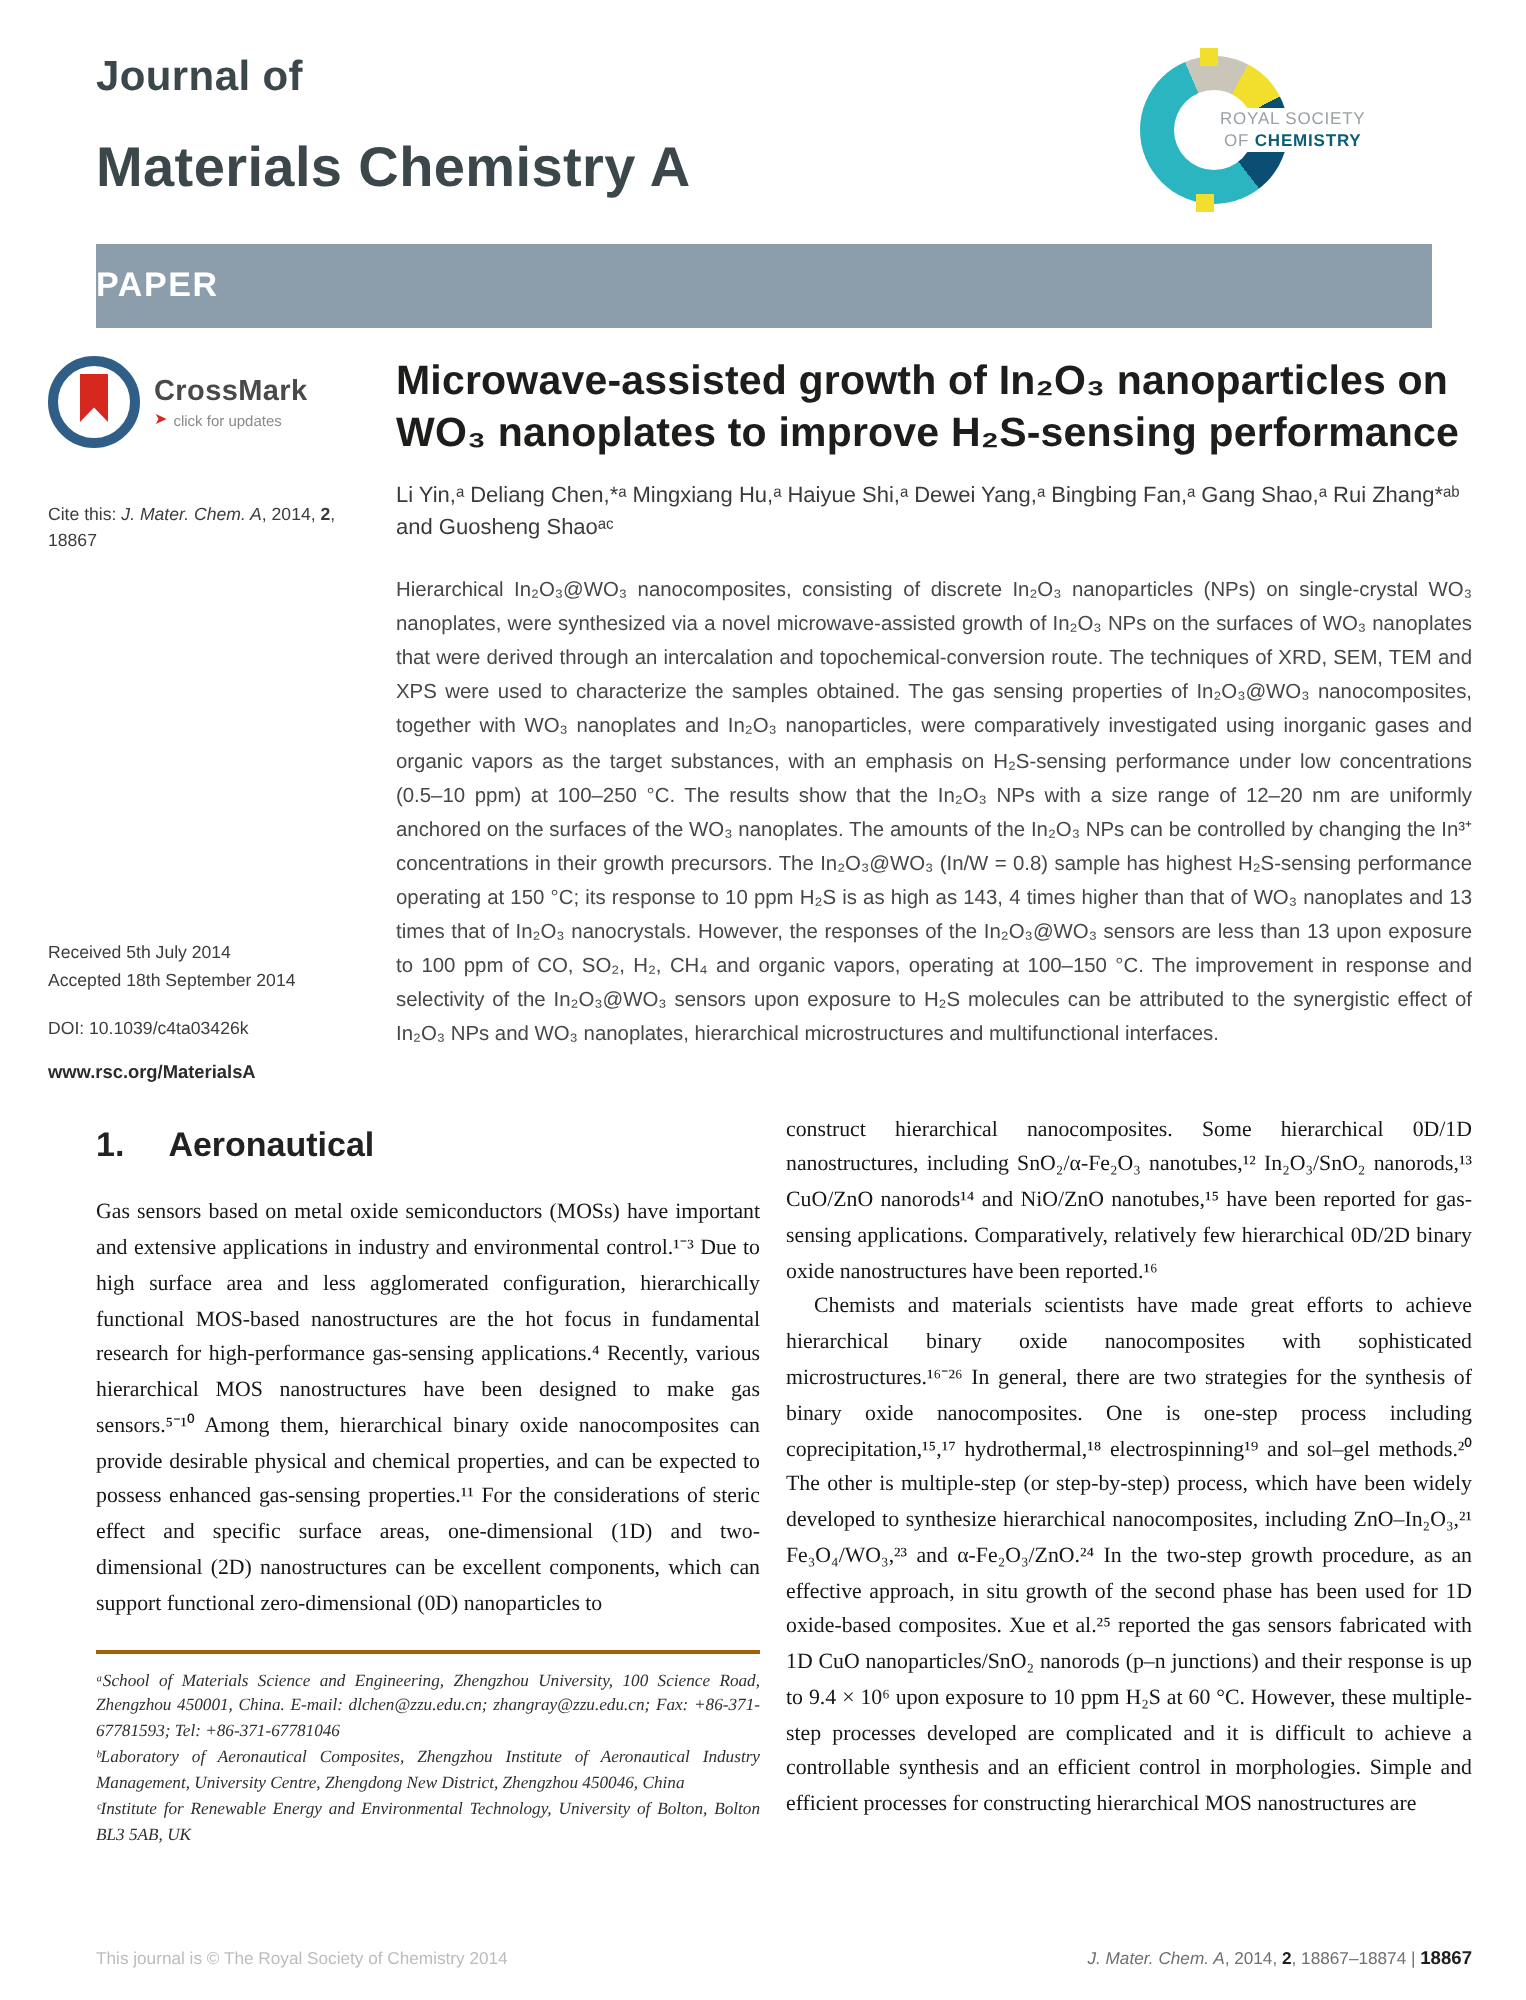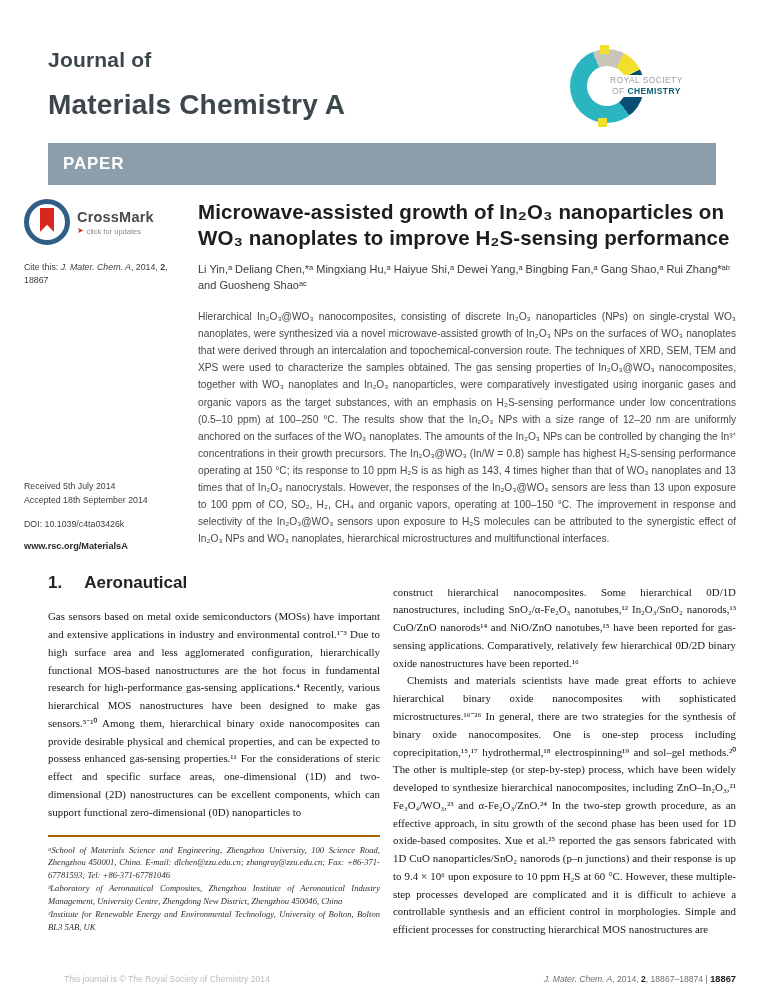--- a/index.html
+++ b/index.html
@@ -8,21 +8,21 @@
     width:763px;height:1000px;
     background:#ffffff;
     overflow:hidden;
     font-family:"Liberation Sans",sans-serif;
     color:#222;
     box-sizing:border-box;
   }
   
   .header{
     display:flex;justify-content:space-between;align-items:flex-start;
-    padding:49px 28px 0 48px;
+    padding:28px 28px 0 48px;
   }
   .journal-name{line-height:1.08;color:#3c474c;font-weight:bold;letter-spacing:.2px;}
   .journal-name .jn1{font-size:21px;display:block;}
   .journal-name .jn2{font-size:28px;display:block;margin-top:18px;}
   .rsc-logo{display:flex;align-items:center;position:relative;width:165px;height:78px;text-align:center;}
   .rsc-circle{
     position:absolute;left:0;top:0;width:74px;height:74px;border-radius:50%;
     background:conic-gradient(from 200deg,
       #2ab5c0 0 38%, #c9c5b8 38% 52%, #f2de2c 52% 62%, #0b4e74 62% 84%, #2ab5c0 84% 100%);
   }
@@ -37,71 +37,71 @@
   .rsc-text{
     position:absolute;left:40px;top:26px;z-index:2;font-size:8.5px;line-height:1.25;
     color:#9aa0a4;letter-spacing:.4px;background:transparent;white-space:nowrap;
   }
   .rsc-text b{color:#0c5e75;}
   
   .banner{
     margin:16px 0 0 48px;width:668px;height:42px;background:#8c9eac;
     display:flex;align-items:center;
   }
-  .banner span{color:#fff;font-size:17px;font-weight:bold;letter-spacing:.8px;padding-left:15px;}
+  .banner span{color:#fff;font-size:17px;font-weight:bold;letter-spacing:.8px;}
   
   .article-head{display:flex;padding:14px 27px 0 24px;}
   .side{width:167px;flex:0 0 167px;font-size:8.8px;color:#3c3c3c;}
   .crossmark{display:flex;align-items:center;width:150px;cursor:pointer;}
   .cm-circle{
     position:relative;width:46px;height:46px;border-radius:50%;
     border:5px solid #2f5e86;box-sizing:border-box;background:#fff;flex:0 0 auto;
   }
   .cm-ribbon{
     position:absolute;left:11px;top:4px;width:14px;height:24px;background:#d6281e;
     clip-path:polygon(0 0,100% 0,100% 100%,50% 70%,0 100%);
   }
   .cm-label{margin-left:7px;}
   .cm-title{font-size:14.5px;color:#4a4a4a;font-weight:bold;letter-spacing:.2px;}
   .cm-sub{font-size:7.5px;color:#8a8a8a;margin-top:2px;display:flex;align-items:center;gap:3px;}
   .cm-arrow{color:#d6281e;font-size:8px;line-height:1;}
-  .cite{margin-top:16px;line-height:1.5;}
+  .cite{margin-top:27px;line-height:1.5;}
   .cite i{font-style:italic;}
   .cite b{font-weight:bold;}
   .dates{margin-top:193px;line-height:1.55;}
   .doi{margin-top:11px;}
   .website{margin-top:12px;font-weight:bold;color:#2b2b2b;font-size:9.2px;text-decoration:none;display:inline-block;}
   
   .main-head{flex:1;padding-left:7px;}
   .article-title{
     font-size:20.5px;line-height:1.28;font-weight:bold;color:#1d1d1b;margin:0;letter-spacing:.1px;
   }
   .authors{margin-top:11px;font-size:11px;line-height:1.45;color:#3a3a3a;}
   .abstract{
     margin-top:14px;font-size:10.2px;line-height:1.67;color:#474747;text-align:justify;
   }
   
   .body-cols{display:flex;gap:13px;padding:16px 27px 0 48px;}
   .col{font-family:"Liberation Serif",serif;font-size:10.9px;line-height:1.63;color:#161616;text-align:justify;}
   .col-left{width:332px;flex:0 0 332px;}
-  .col-right{width:343px;flex:0 0 343px;margin-top:17px;}
+  .col-right{width:343px;flex:0 0 343px;}
   .intro-heading{
     font-family:"Liberation Sans",sans-serif;font-size:17px;font-weight:bold;color:#222;
     margin:2px 0 12px 0;display:flex;gap:22px;text-align:left;
   }
   .col p{margin:0;}
   .col p.indent{text-indent:14px;}
   .footnotes{
     margin-top:13px;border-top:2px solid #a16207;padding-top:7px;
     font-size:8.6px;line-height:1.5;font-style:italic;color:#2f2f2f;text-align:justify;
   }
   .footnotes p{margin:0;}
   
   .footer{
-    position:absolute;left:64px;right:27px;bottom:16px;
+    position:absolute;left:48px;right:27px;bottom:16px;
     display:flex;justify-content:space-between;align-items:center;
     font-size:8.6px;
     gap:44px;
   }
   .footer-left{color:#bcbcbc;}
   .footer-right{color:#6f6f6f;}
   .footer-right .fj{font-style:italic;}
   .footer-right b{color:#1e1e1e;font-weight:bold;}
   .footer-right .fpage{font-size:9.3px;}
 </style>

